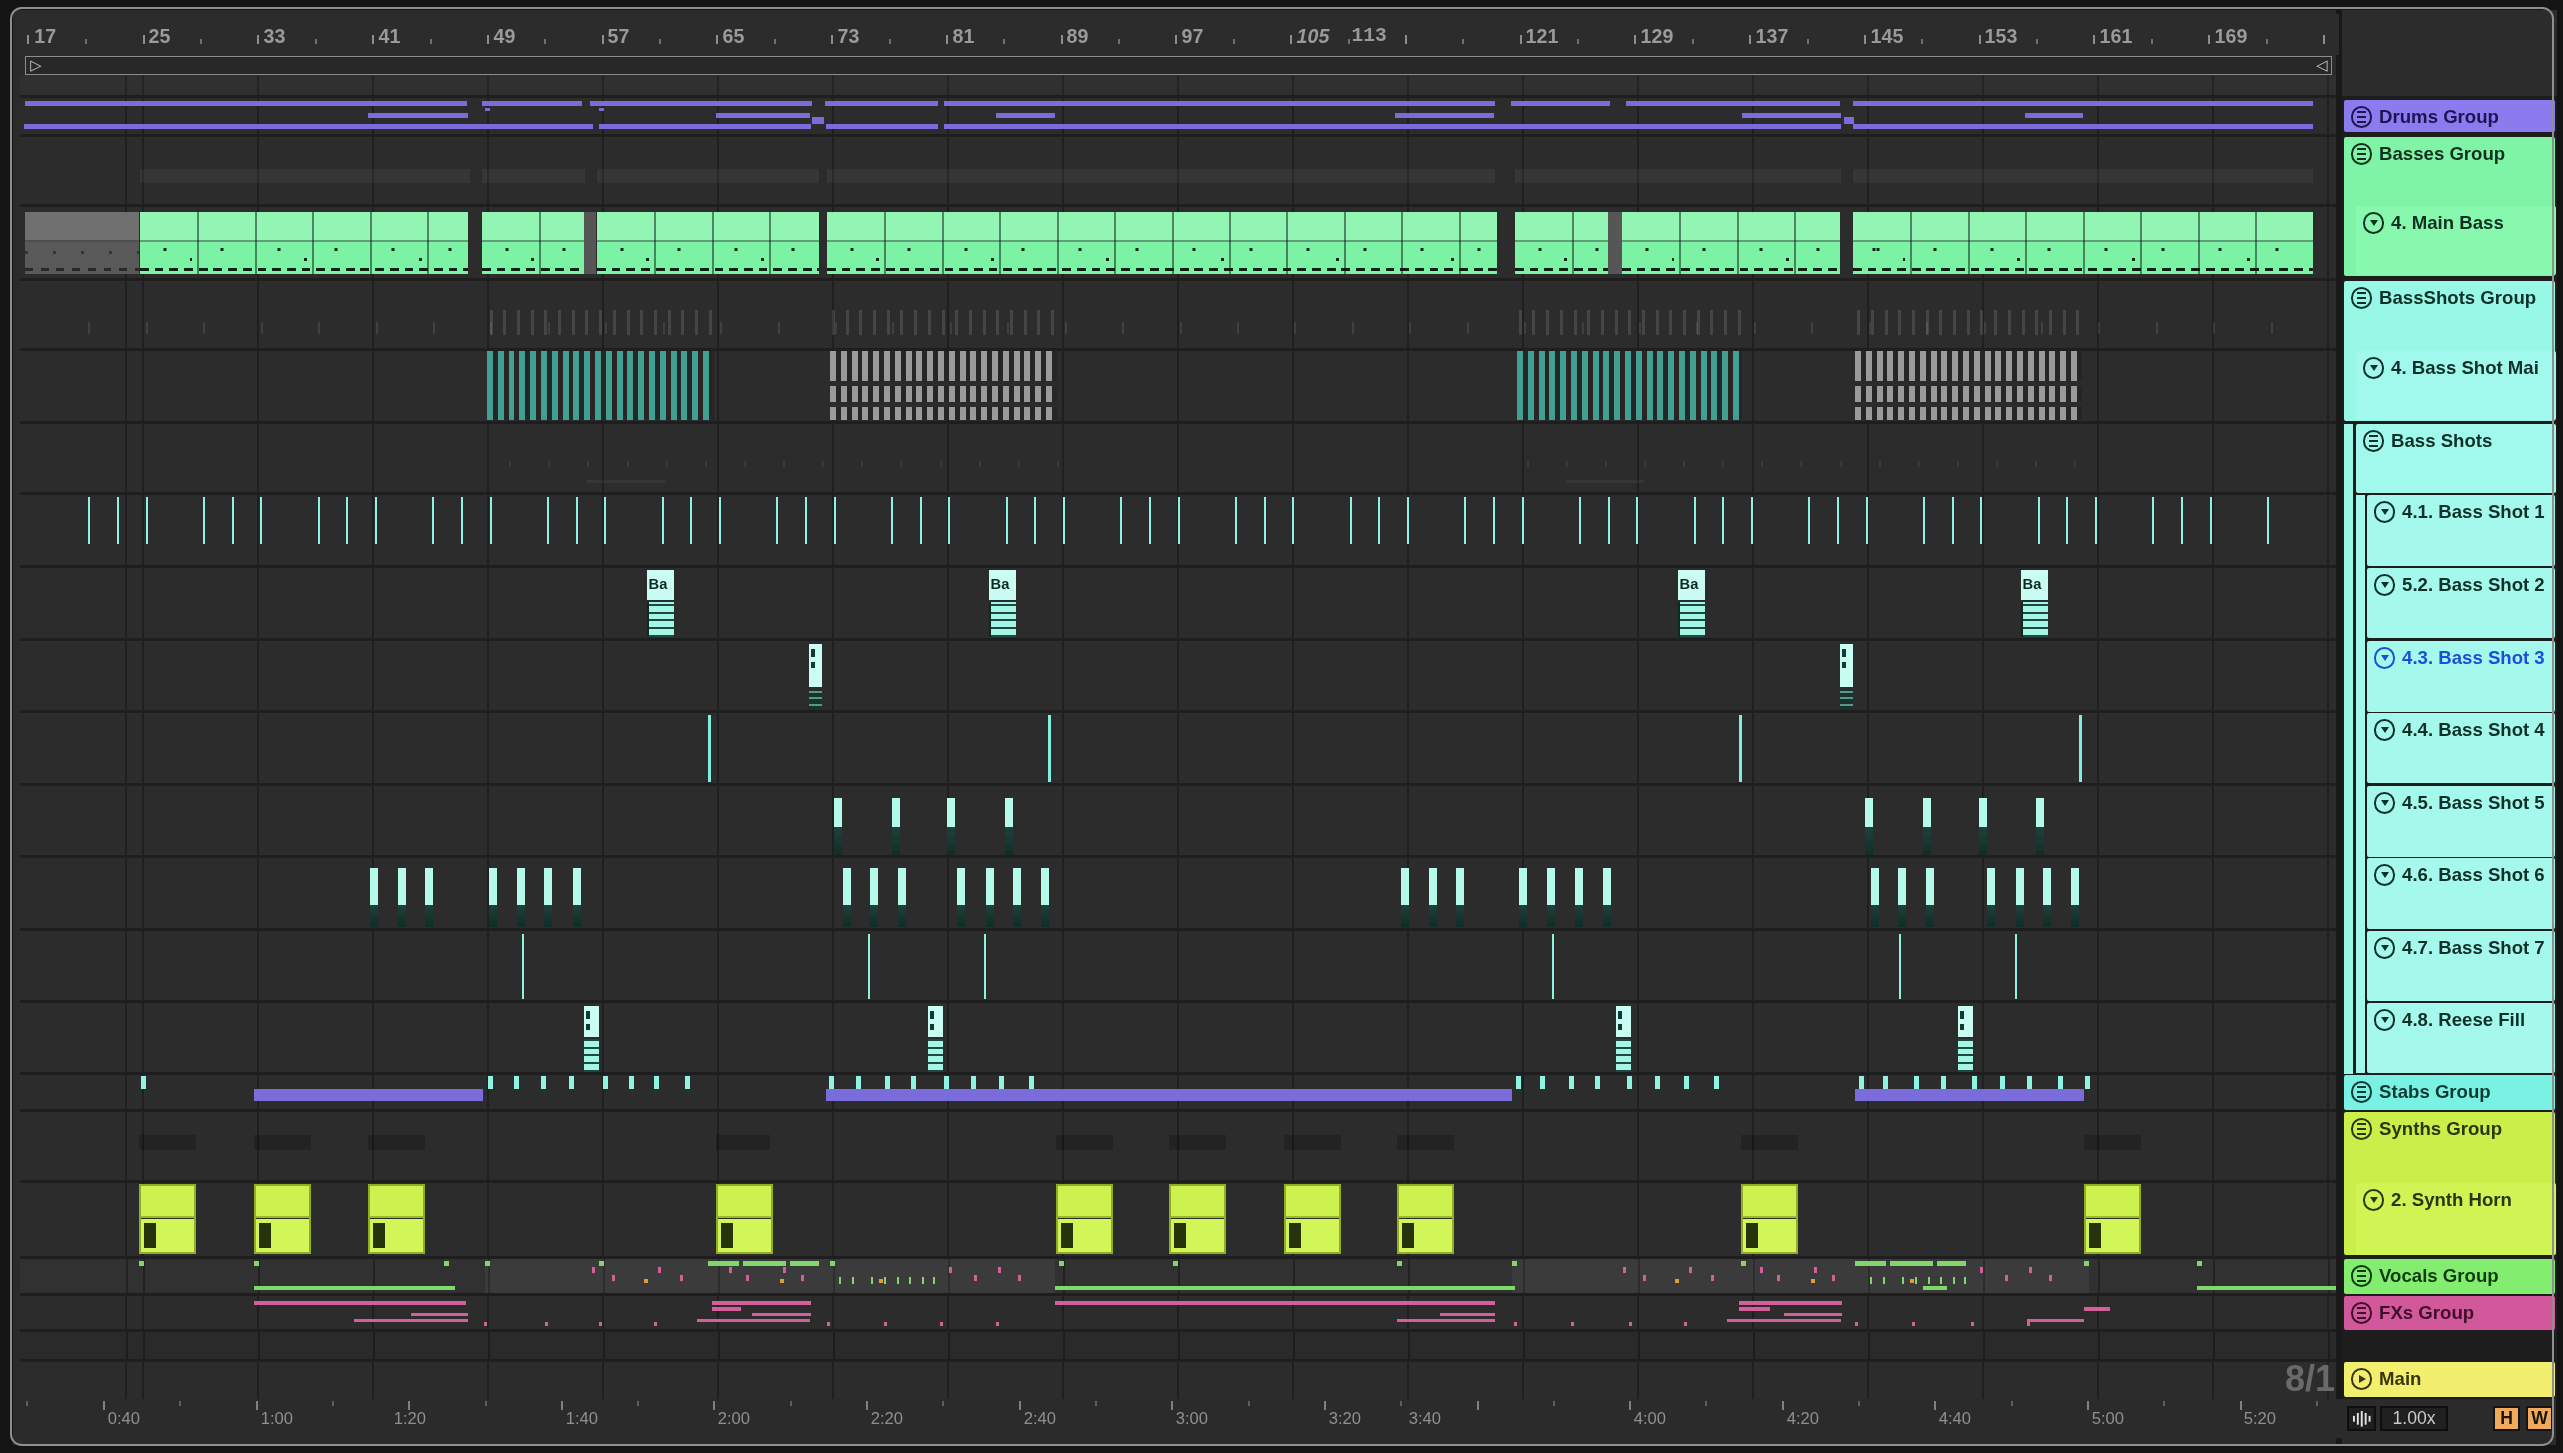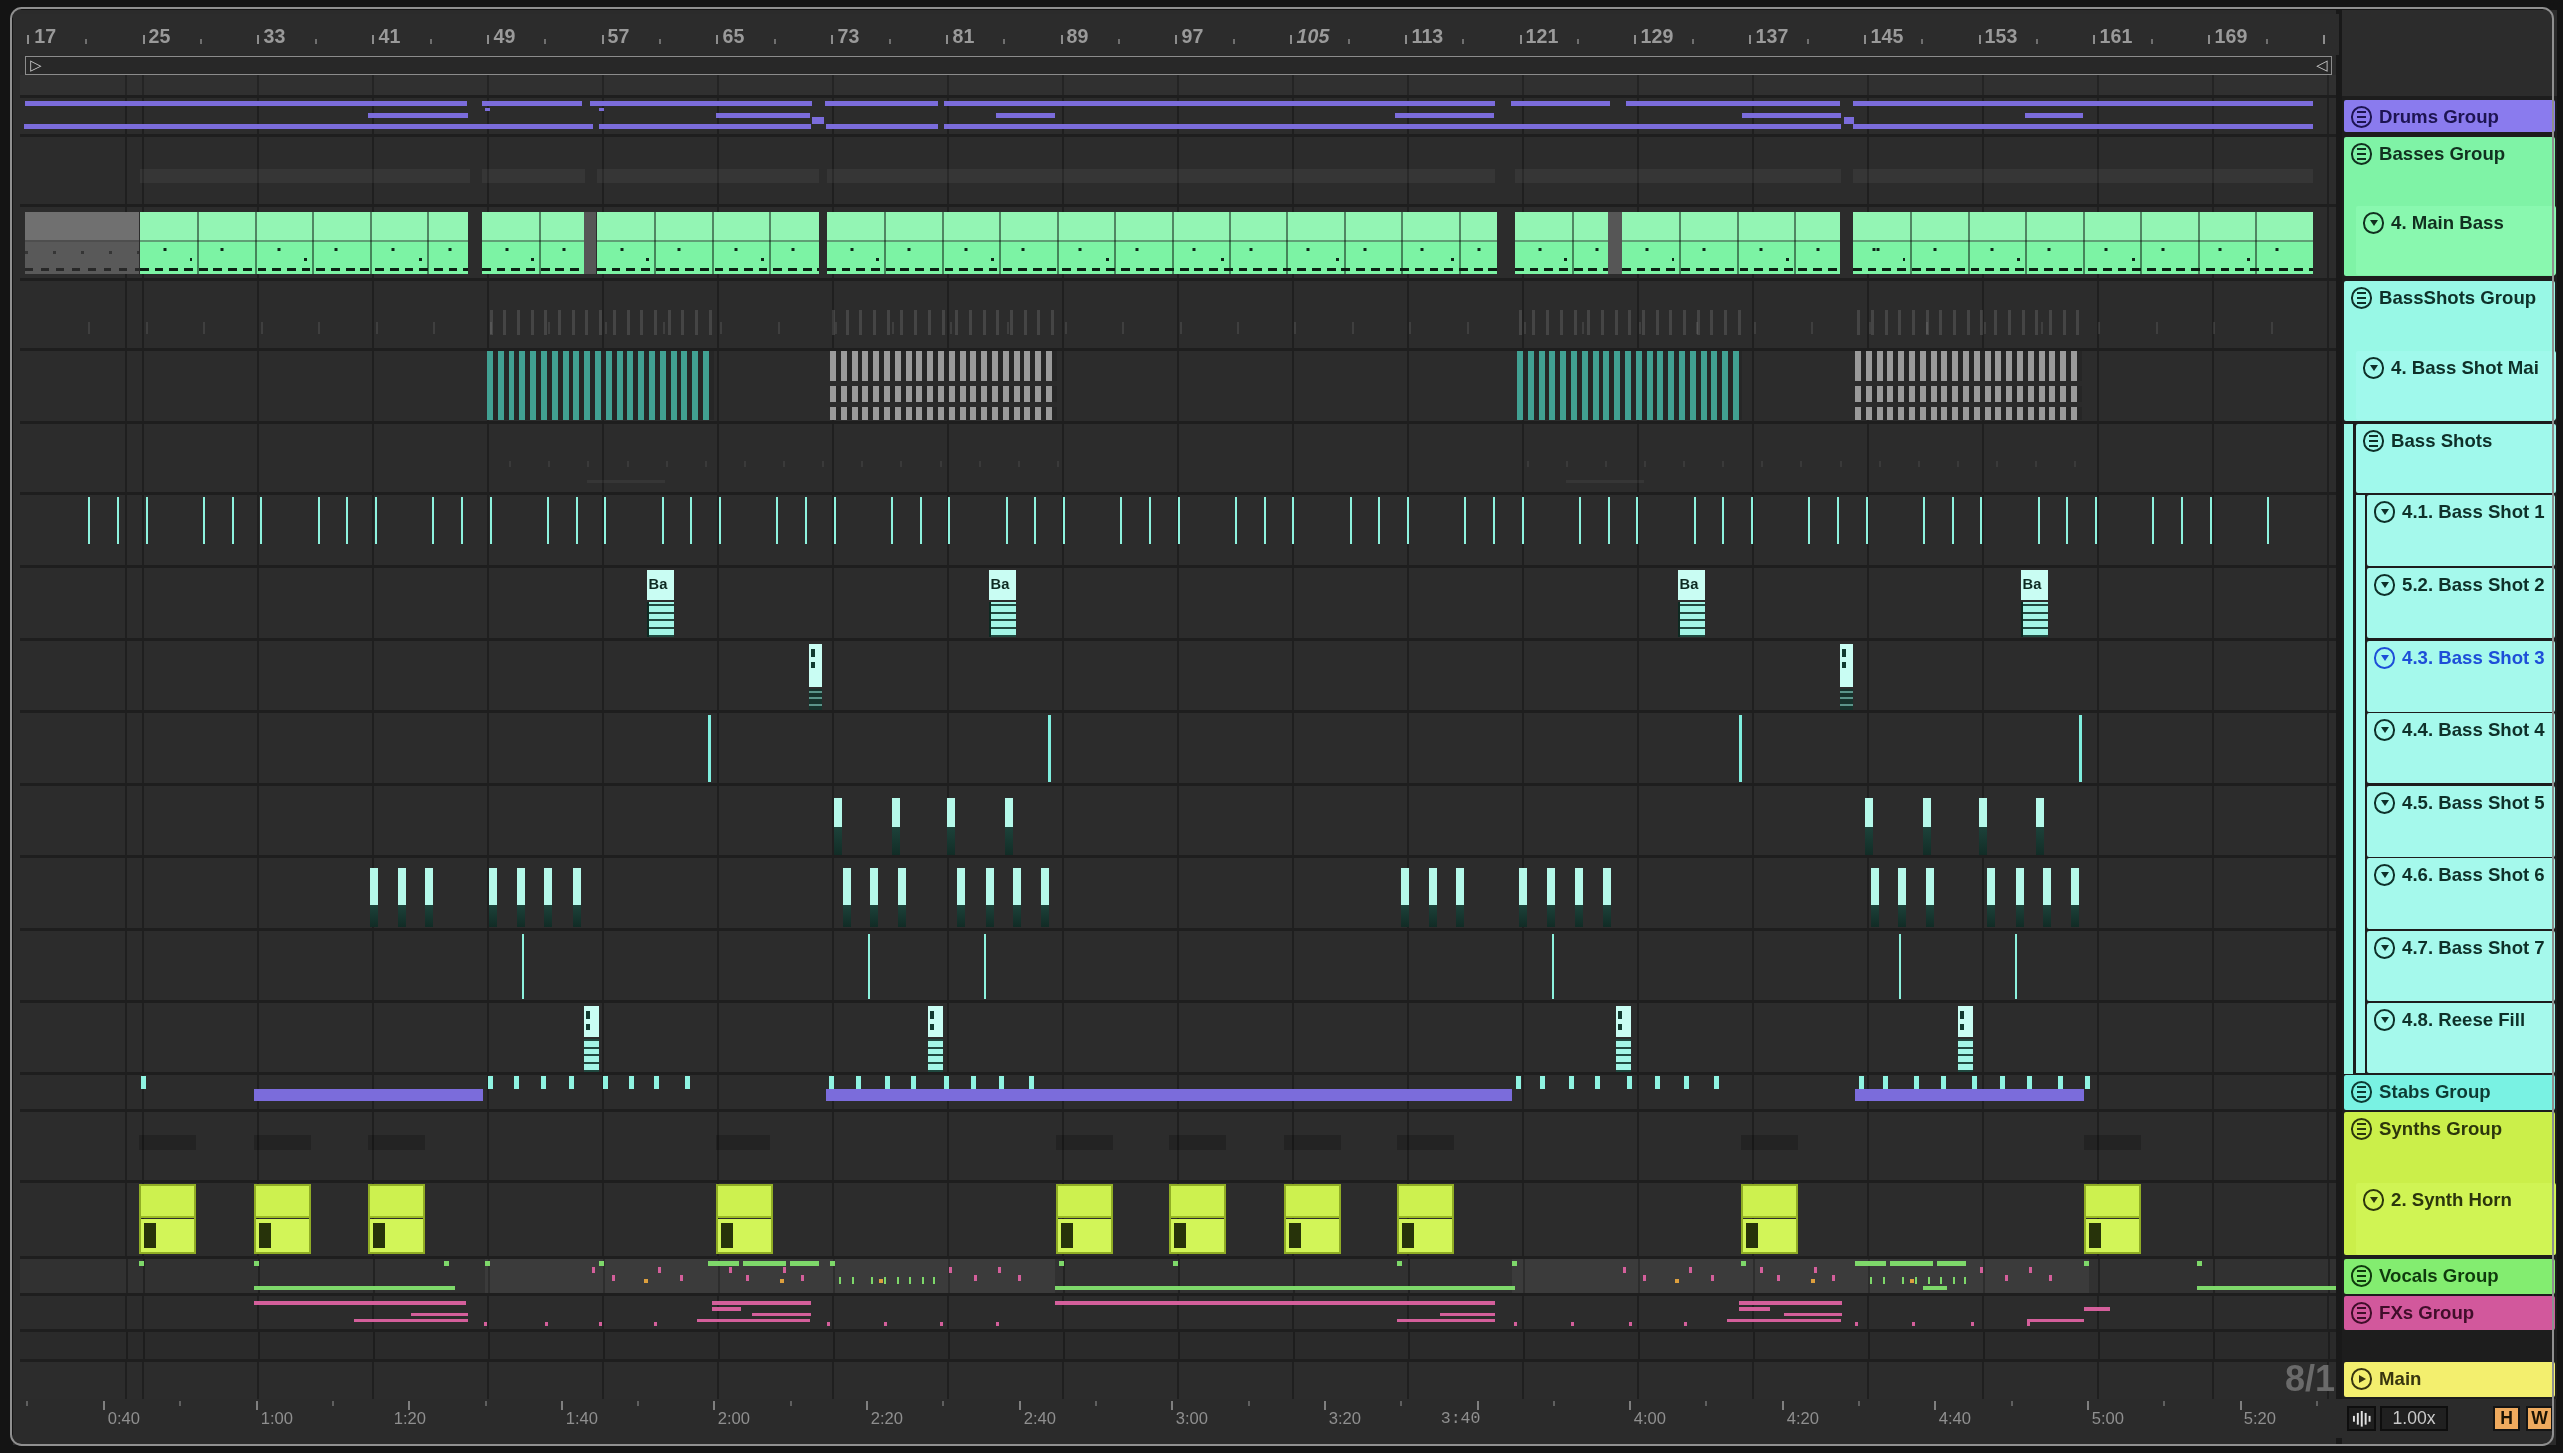--- a/index.html
+++ b/index.html
@@ -70,21 +70,21 @@
       <div class="bar-tick" style="position: absolute; left: 1041px; top: 21.5px; width: 2px; height: 8.8px; background: rgb(141, 141, 141);"></div>
       <span class="bar-num" style="left: 1047px;">89</span>
       <div style="position: absolute; left: 1098px; top: 25.4px; width: 2px; height: 4.9px; background: rgb(111, 111, 111);"></div>
       <div class="bar-tick" style="position: absolute; left: 1155px; top: 21.5px; width: 2px; height: 8.8px; background: rgb(141, 141, 141);"></div>
       <span class="bar-num" style="left: 1162px;">97</span>
       <div style="position: absolute; left: 1213px; top: 25.4px; width: 2px; height: 4.9px; background: rgb(111, 111, 111);"></div>
       <div class="bar-tick" style="position: absolute; left: 1270px; top: 21.5px; width: 2px; height: 8.8px; background: rgb(141, 141, 141);"></div>
       <span class="bar-num" style="left: 1277px; font-style: italic;">105</span>
       <div style="position: absolute; left: 1328px; top: 25.4px; width: 2px; height: 4.9px; background: rgb(111, 111, 111);"></div>
       <div class="bar-tick" style="position: absolute; left: 1385px; top: 21.5px; width: 2px; height: 8.8px; background: rgb(141, 141, 141);"></div>
-      <span class="bar-num" style="left: 1392px;">113</span>
+      <span class="bar-num" style="left: 1332px; font-family: Liberation Mono, monospace;">113</span>
       <div style="position: absolute; left: 1442px; top: 25.4px; width: 2px; height: 4.9px; background: rgb(111, 111, 111);"></div>
       <div class="bar-tick" style="position: absolute; left: 1500px; top: 21.5px; width: 2px; height: 8.8px; background: rgb(141, 141, 141);"></div>
       <span class="bar-num" style="left: 1506px;">121</span>
       <div style="position: absolute; left: 1557px; top: 25.4px; width: 2px; height: 4.9px; background: rgb(111, 111, 111);"></div>
       <div class="bar-tick" style="position: absolute; left: 1614px; top: 21.5px; width: 2px; height: 8.8px; background: rgb(141, 141, 141);"></div>
       <span class="bar-num" style="left: 1621px;">129</span>
       <div style="position: absolute; left: 1672px; top: 25.4px; width: 2px; height: 4.9px; background: rgb(111, 111, 111);"></div>
       <div class="bar-tick" style="position: absolute; left: 1729px; top: 21.5px; width: 2px; height: 8.8px; background: rgb(141, 141, 141);"></div>
       <span class="bar-num" style="left: 1736px;">137</span>
       <div style="position: absolute; left: 1787px; top: 25.4px; width: 2px; height: 4.9px; background: rgb(111, 111, 111);"></div>
@@ -886,21 +886,21 @@
       <div style="position: absolute; left: 1082px; top: 2px; width: 2px; height: 4.9px; background: rgb(95, 95, 95);"></div>
       <div style="position: absolute; left: 1158px; top: 2px; width: 2px; height: 8.8px; background: rgb(127, 127, 127);"></div>
       <span class="time-label" style="left: 1163px;">3:00</span>
       <div style="position: absolute; left: 1082px; top: 2px; width: 2px; height: 4.9px; background: rgb(95, 95, 95);"></div>
       <div style="position: absolute; left: 1235px; top: 2px; width: 2px; height: 4.9px; background: rgb(95, 95, 95);"></div>
       <div style="position: absolute; left: 1311px; top: 2px; width: 2px; height: 8.8px; background: rgb(127, 127, 127);"></div>
       <span class="time-label" style="left: 1316px;">3:20</span>
       <div style="position: absolute; left: 1235px; top: 2px; width: 2px; height: 4.9px; background: rgb(95, 95, 95);"></div>
       <div style="position: absolute; left: 1387px; top: 2px; width: 2px; height: 4.9px; background: rgb(95, 95, 95);"></div>
       <div style="position: absolute; left: 1464px; top: 2px; width: 2px; height: 8.8px; background: rgb(127, 127, 127);"></div>
-      <span class="time-label" style="left: 1428px; font-family: Liberation Mono, monospace;">3:40</span>
+      <span class="time-label" style="left: 1396px;">3:40</span>
       <div style="position: absolute; left: 1387px; top: 2px; width: 2px; height: 4.9px; background: rgb(95, 95, 95);"></div>
       <div style="position: absolute; left: 1540px; top: 2px; width: 2px; height: 4.9px; background: rgb(95, 95, 95);"></div>
       <div style="position: absolute; left: 1616px; top: 2px; width: 2px; height: 8.8px; background: rgb(127, 127, 127);"></div>
       <span class="time-label" style="left: 1621px;">4:00</span>
       <div style="position: absolute; left: 1540px; top: 2px; width: 2px; height: 4.9px; background: rgb(95, 95, 95);"></div>
       <div style="position: absolute; left: 1692px; top: 2px; width: 2px; height: 4.9px; background: rgb(95, 95, 95);"></div>
       <div style="position: absolute; left: 1769px; top: 2px; width: 2px; height: 8.8px; background: rgb(127, 127, 127);"></div>
       <span class="time-label" style="left: 1774px;">4:20</span>
       <div style="position: absolute; left: 1692px; top: 2px; width: 2px; height: 4.9px; background: rgb(95, 95, 95);"></div>
       <div style="position: absolute; left: 1845px; top: 2px; width: 2px; height: 4.9px; background: rgb(95, 95, 95);"></div>

